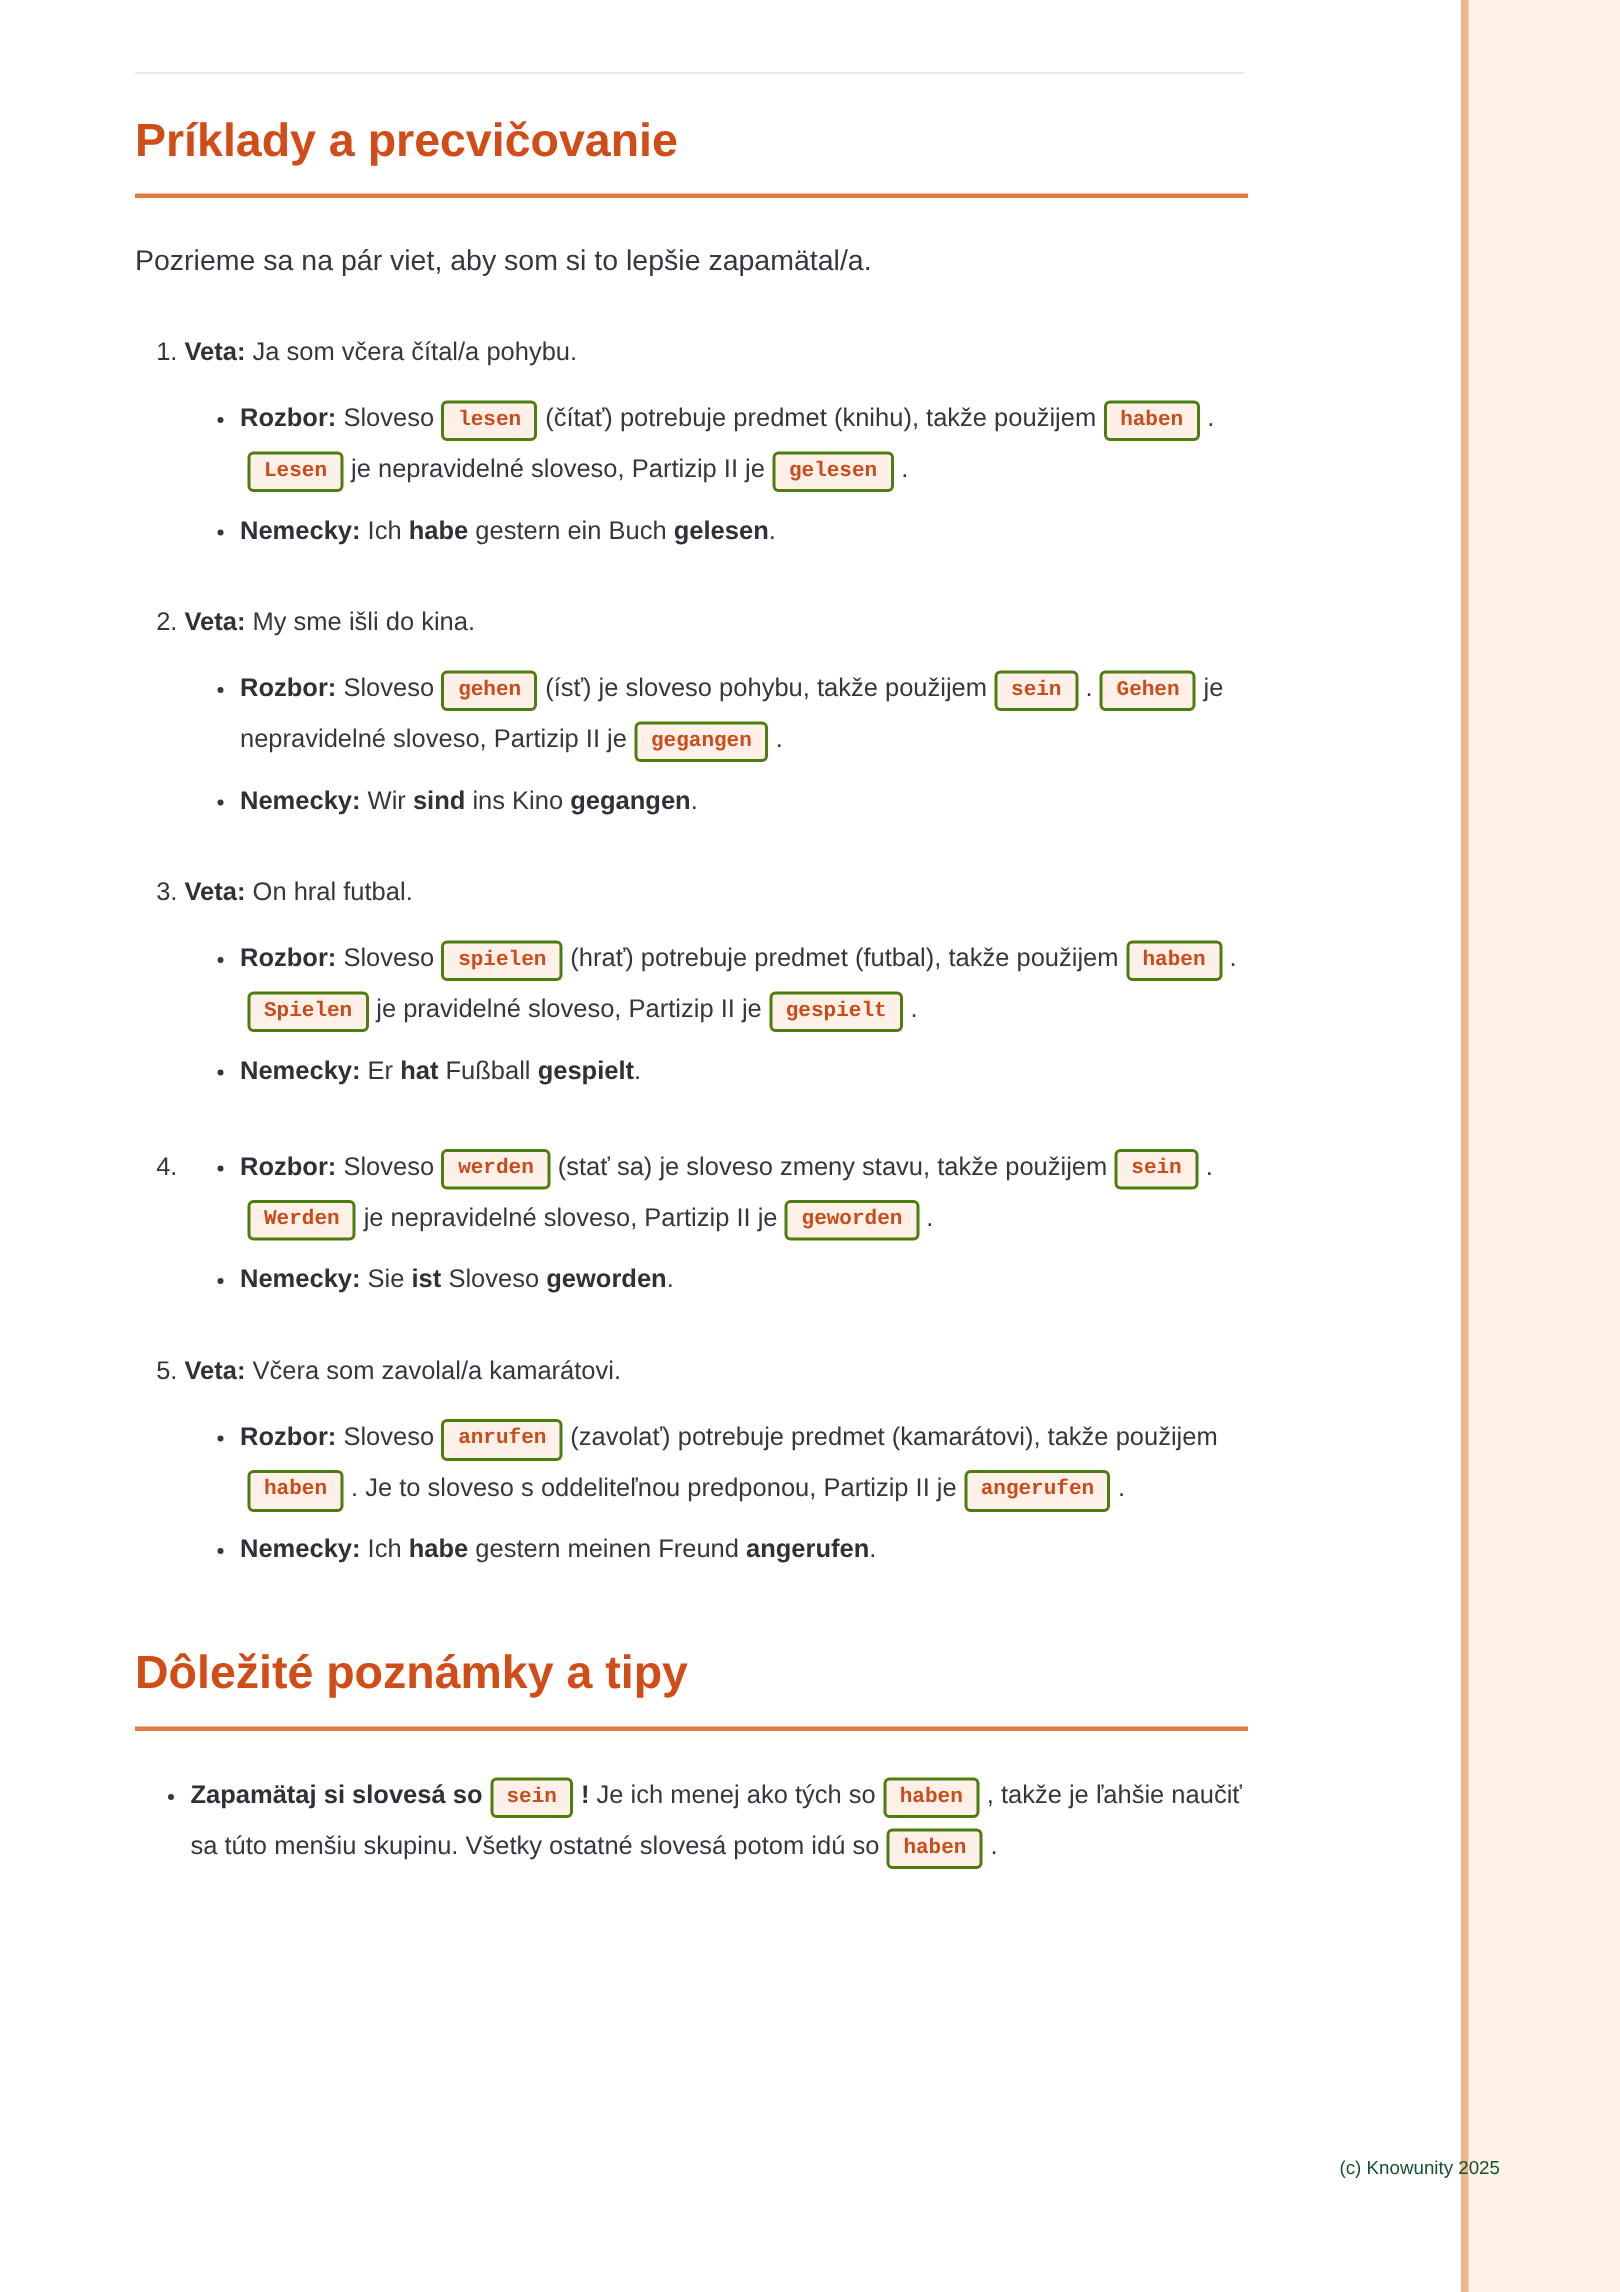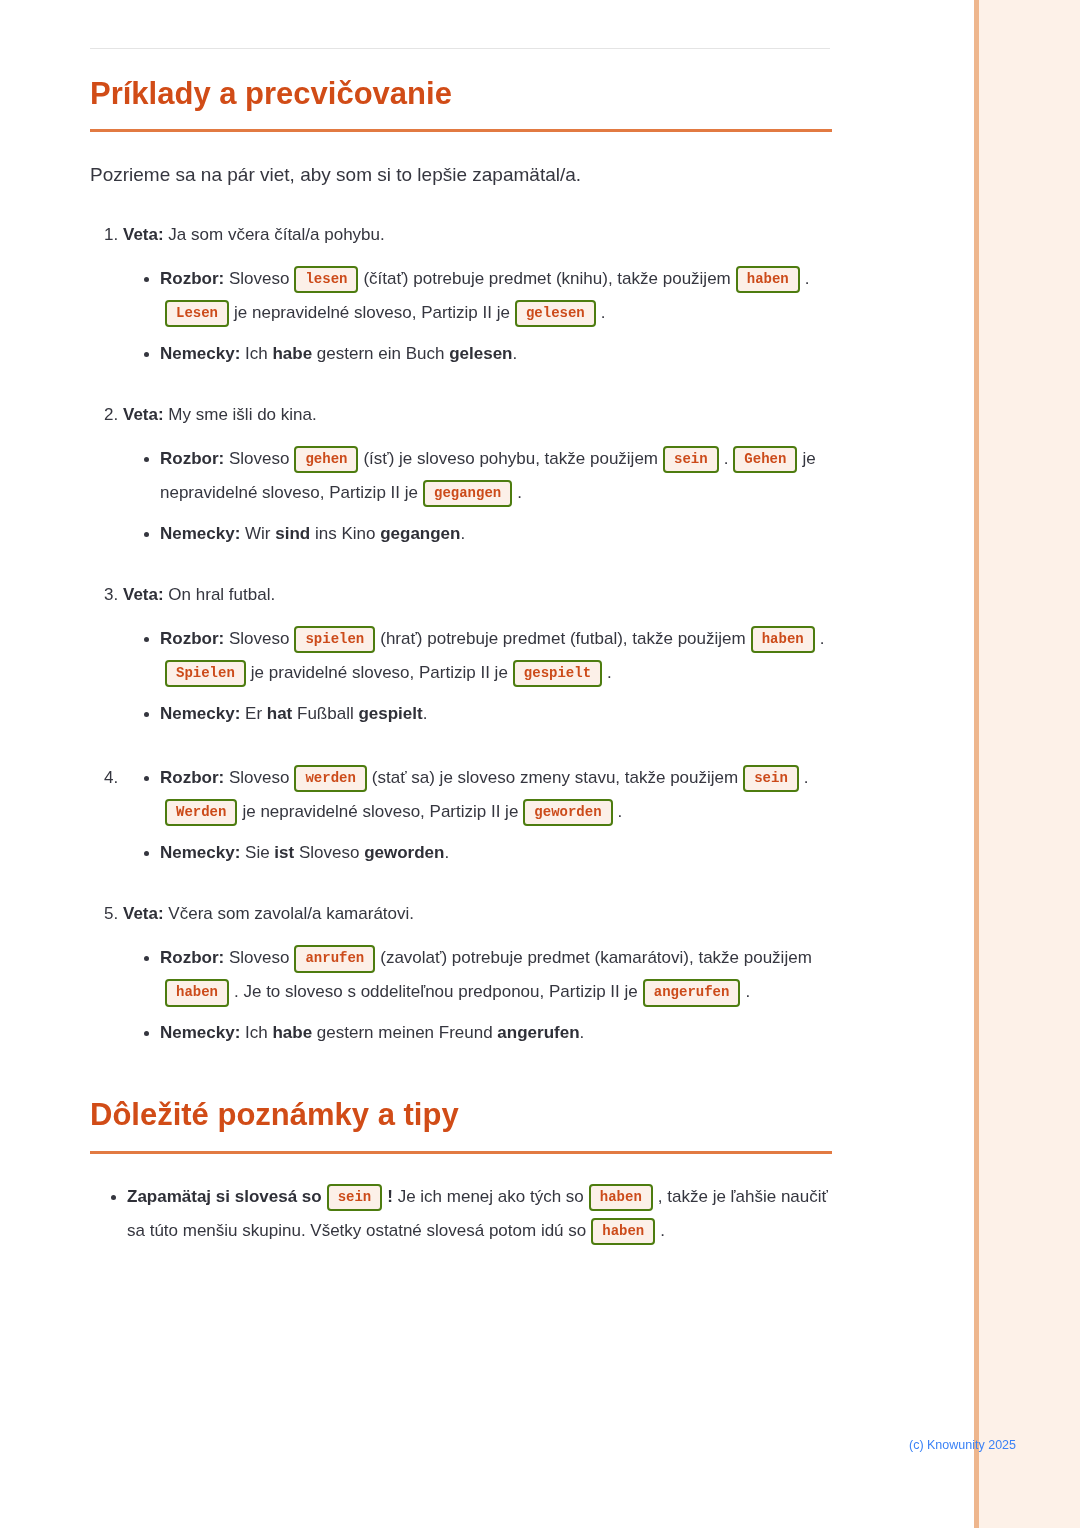--- a/index.html
+++ b/index.html
@@ -111,23 +111,23 @@
     border-radius: 4px;
     padding: 2px 9px 3px 9px;
     margin: 0 5px;
     white-space: nowrap;
     position: relative;
     top: -1px;
   }
   .footer {
     position: absolute;
     top: 1438px;
-    right: 64px;
+    right: 80px;
     font-size: 12.5px;
-    color: #3b82f6;
+    color: #14532d;
   }
 </style>
 </head>
 <body>
 
 <div class="page">
   <div class="top-rule"></div>
   <div class="right-band"></div>
   <div class="right-line"></div>
 

